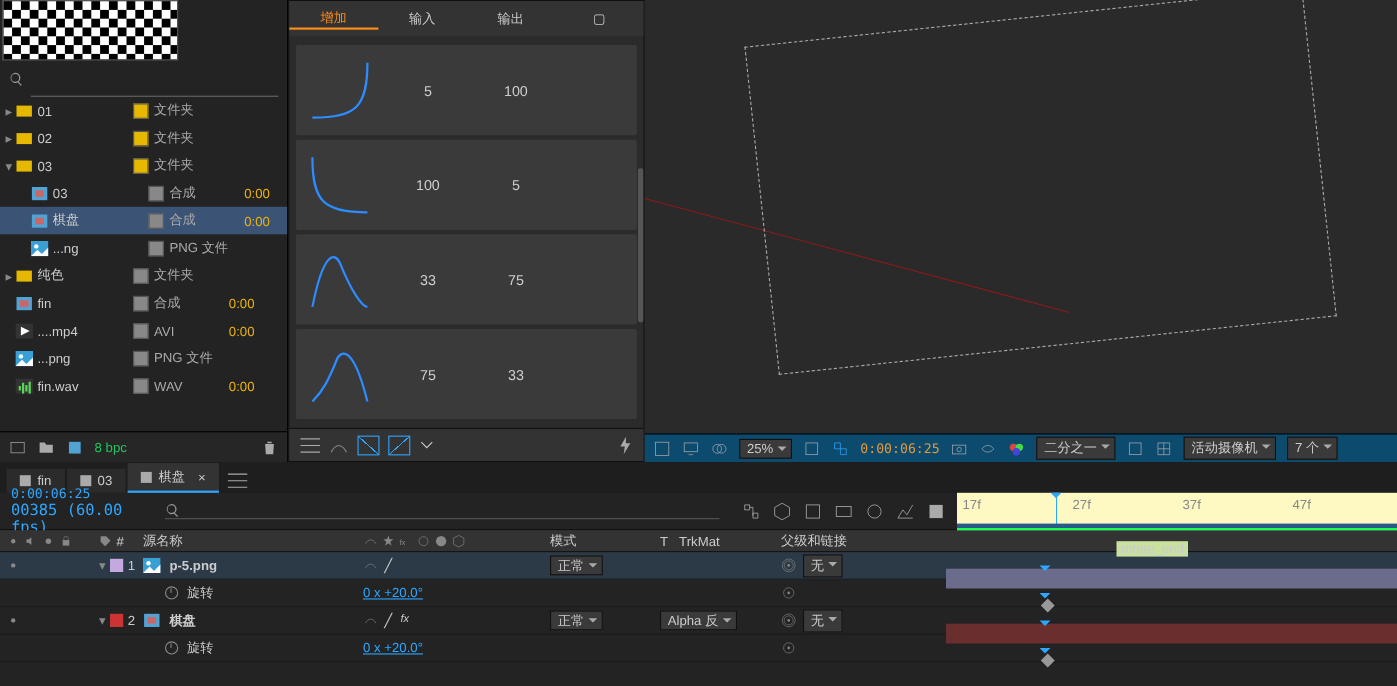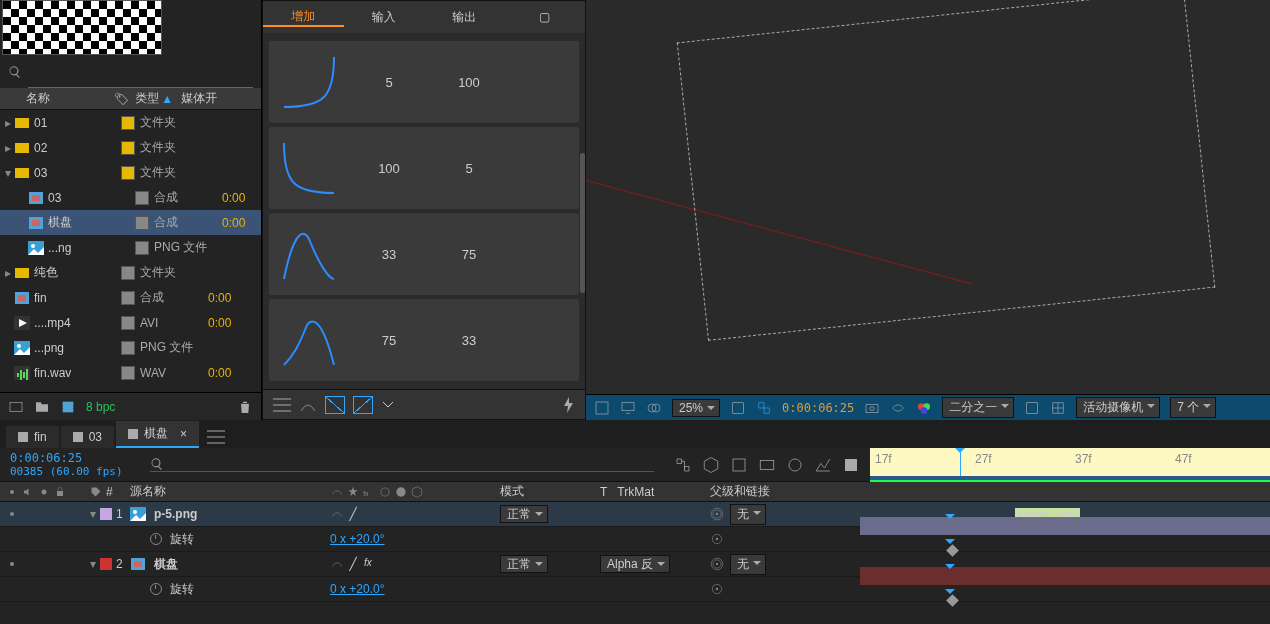--- a/index.html
+++ b/index.html
@@ -45,21 +45,21 @@
 .dd { background:#3a3a3a; border:1px solid #111; padding:1px 16px 1px 6px; position:relative; cursor:pointer; }
 .dd::after { content:""; position:absolute; right:4px; top:6px; border:4px solid transparent; border-top-color:#aaa; }
 .timeline { height:204px; background:#232323; display:flex; flex-direction:column; }
 .tabs { display:flex; height:28px; background:#1e1e1e; align-items:flex-end; gap:2px; padding-left:6px; }
 .tab { display:flex; align-items:center; gap:6px; padding:4px 12px; background:#2b2b2b; cursor:pointer; }
 .tab.act { background:#333; border-bottom:2px solid #2da7ff; }
 .tab .sq { width:10px; height:10px; background:#aaa; }
 .tl-row { display:flex; height:34px; align-items:center; border-bottom:1px solid #111; }
 .tl-left { width:870px; display:flex; align-items:center; }
 .tc { color:#2da7ff; font-family:monospace; margin:0 10px; }
-.fps { color:#2da7ff; font-family:monospace; font-size:11px; }
+.fps { color:#2da7ff; font-family:monospace; font-size:14px; }
 .tc-block { width:150px; }
 .tl-search { flex:1; display:flex; align-items:center; border-bottom:1px solid #555; margin:0 20px 0 0; }
 .tl-icons { display:flex; gap:10px; padding-right:10px; }
 .tl-icons svg { width:18px; height:18px; fill:#aaa; cursor:pointer; }
 .ruler { flex:1; position:relative; background:#fef9c3; height:34px; }
 .ruler .tick { position:absolute; top:4px; color:#888; }
 .playhead { position:absolute; top:0; bottom:0; width:1px; background:#2da7ff; }
 .playhead::before { content:""; position:absolute; top:0; left:-5px; border:5px solid transparent; border-top-color:#2da7ff; }
 .tl-head { display:flex; height:20px; background:#333; align-items:center; font-size:11px; border-bottom:1px solid #111; }
 .layer-row { display:flex; height:25px; align-items:center; border-bottom:1px solid #1a1a1a; }
@@ -73,48 +73,41 @@
 .sw-col svg { width:14px; height:14px; fill:#888; }
 .mode-col { width:100px; }
 .trk-col { width:110px; }
 .par-col { width:150px; display:flex; align-items:center; gap:6px; }
 .par-col svg { width:14px; height:14px; fill:#888; }
 .track-area { flex:1; position:relative; background:#262626; }
 .bar { position:absolute; top:3px; height:18px; }
 .bar.purple { background:#6b6b8c; }
 .bar.red { background:#6b2e2e; }
 .key { position:absolute; top:7px; width:9px; height:9px; background:#999; transform:rotate(45deg); }
-.marker { position:absolute; top:16px; background:#c8e0a0; color:#222; font-family:monospace; font-size:11px; padding:0 4px; height:14px; }
+.marker { position:absolute; top:0; background:#c8e0a0; color:#222; font-family:monospace; font-size:11px; padding:0 4px; height:14px; }
 .hot { color:#e29a3b; }
 .blue-u { color:#2da7ff; text-decoration:underline; }
 .stopwatch { width:12px; height:12px; border:1px solid #888; border-radius:50%; position:relative; margin-right:4px;}
 .stopwatch::after { content:""; position:absolute; left:4px; top:1px; width:1px; height:4px; background:#888; }
 input { font:inherit; }
 </style>
 </head>
 <body>
 
 <div class="top-row">
 
   <div class="project-panel">
     <div class="checker-thumb"></div>
     <div class="search-row">
       <svg viewBox="0 0 24 24">
           <path d="M10 2a8 8 0 015.3 13.9l5 5-1.4 1.4-5-5A8 8 0 1110 2zm0 2a6 6 0 100 12 6 6 0 000-12z"></path>
         </svg>
       <input placeholder="" style="">
     </div>
     <div class="underline"></div>
-    <div class="col-head">
-      <span class="name">名称</span>
-      <span style="margin-right:6px">🏷</span>
-      <span>类型</span>
-      <span class="sort">▲</span>
-      <span style="margin-left:6px">媒体开</span>
-    </div>
     <div id="proj-rows">
         <div class="row">
           <span class="caret">▸</span>
           <span class="icon">
             <div class="folder"></div>
           </span>
           <span class="name">01</span>
           <span class="icon">
             <span class="sw2" style="background:#e6b800"></span>
           </span>

